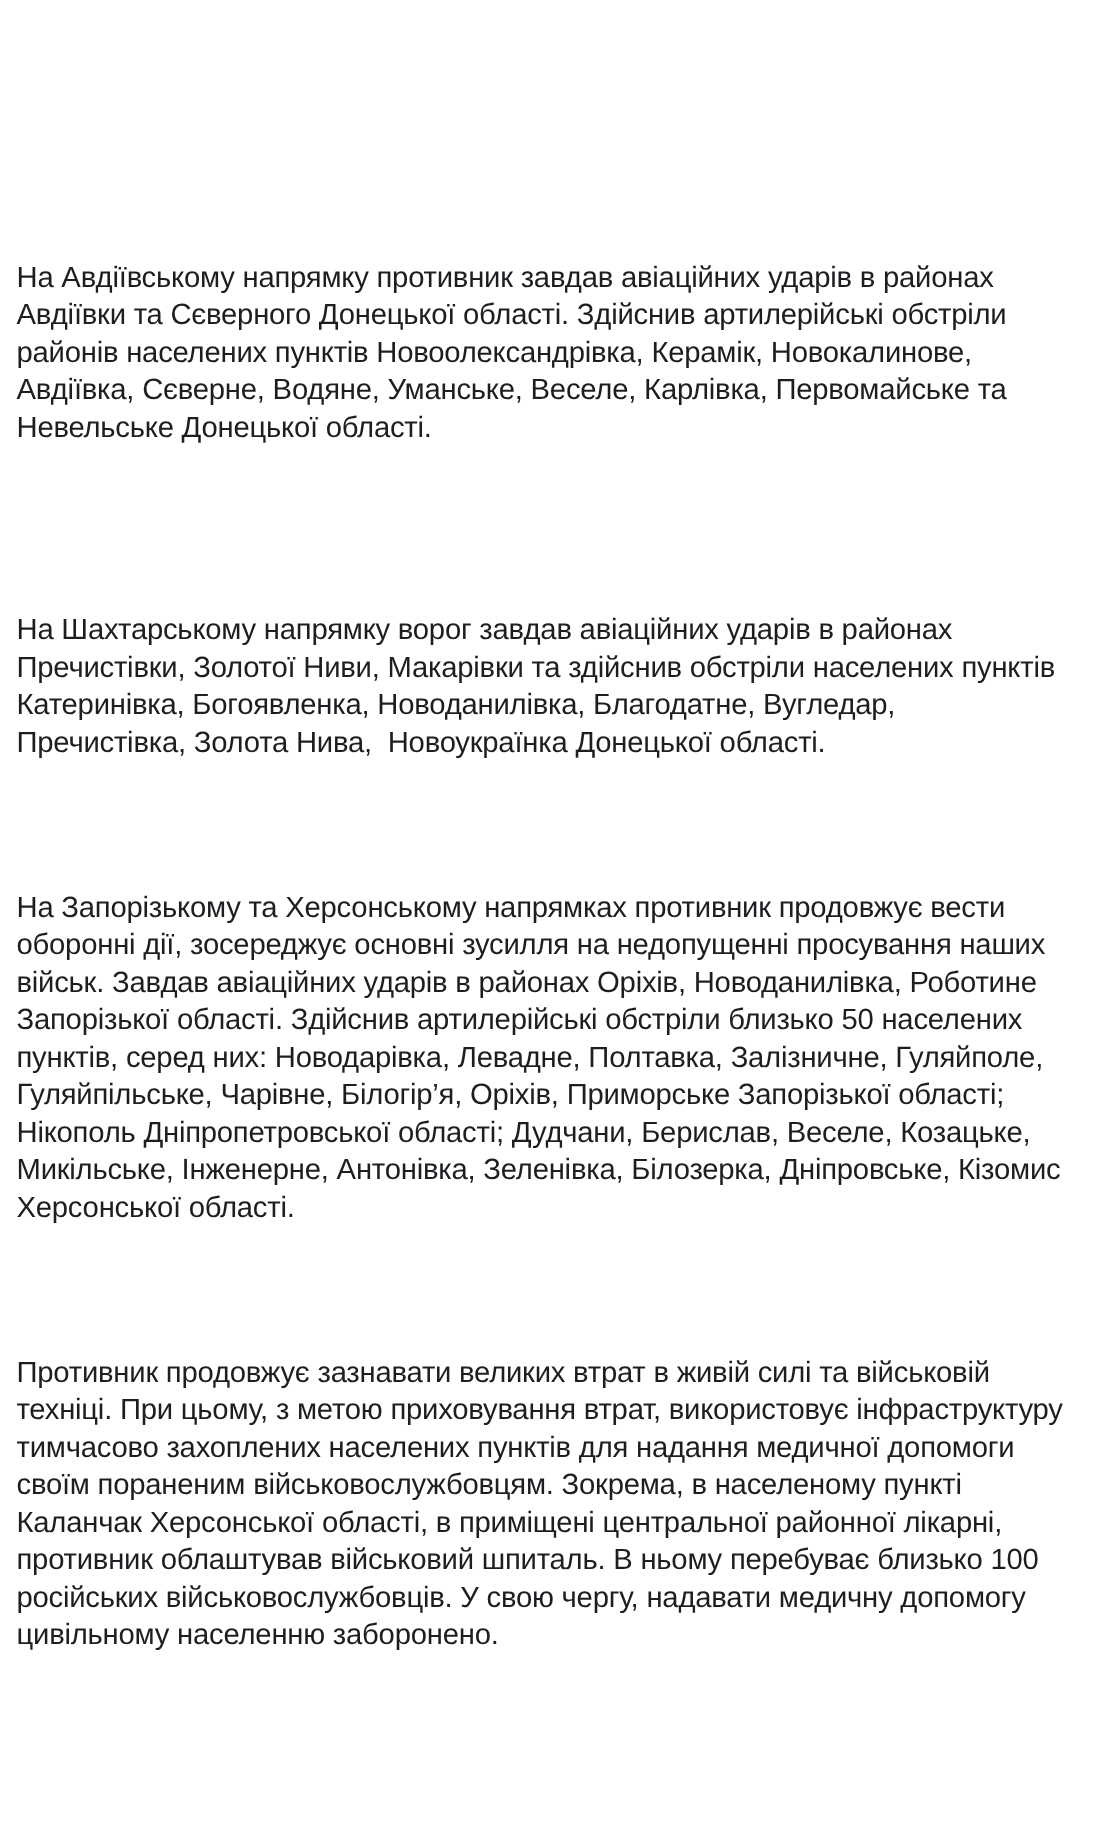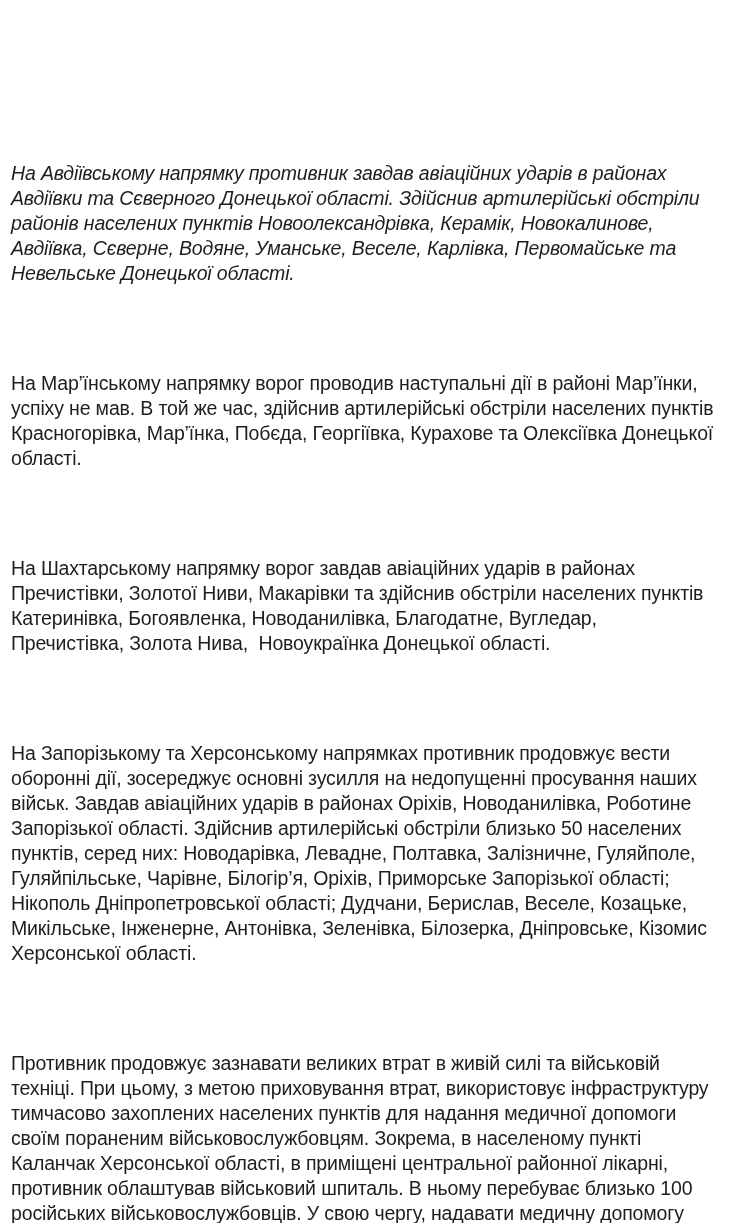--- a/index.html
+++ b/index.html
@@ -26,36 +26,34 @@
   }
   
   .clipped-line {
     height: 7px;
     overflow: hidden;
   }
   .post-body p {
     margin: 10px 0 0 0;
   }
   .post-body .clipped-line + p {
-    margin-top: 4px;
-    font-style: italic;
+    margin-top: 16px;
   }
 </style>
 </head>
 <body>
 
 <div class="post-body">
 
   <div class="clipped-line">
     
   </div>
 
   <p>На Авдіївському напрямку противник завдав авіаційних ударів в районах Авдіївки та Сєверного Донецької області. Здійснив артилерійські обстріли районів населених пунктів Новоолександрівка, Керамік, Новокалинове, Авдіївка, Сєверне, Водяне, Уманське, Веселе, Карлівка, Первомайське та Невельське Донецької області.</p>
 
-  <p>На Мар’їнському напрямку ворог проводив наступальні дії в районі Мар’їнки, успіху не мав. В той же час, здійснив артилерійські обстріли населених пунктів Красногорівка, Мар’їнка, Побєда, Георгіївка, Курахове та Олексіївка Донецької області.</p>
 
   <p>На Шахтарському напрямку ворог завдав авіаційних ударів в районах Пречистівки, Золотої Ниви, Макарівки та здійснив обстріли населених пунктів Катеринівка, Богоявленка, Новоданилівка, Благодатне, Вугледар, Пречистівка, Золота Нива,  Новоукраїнка Донецької області.</p>
 
   <p>На Запорізькому та Херсонському напрямках противник продовжує вести оборонні дії, зосереджує основні зусилля на недопущенні просування наших військ. Завдав авіаційних ударів в районах Оріхів, Новоданилівка, Роботине Запорізької області. Здійснив артилерійські обстріли близько 50 населених пунктів, серед них: Новодарівка, Левадне, Полтавка, Залізничне, Гуляйполе, Гуляйпільське, Чарівне, Білогір’я, Оріхів, Приморське Запорізької області; Нікополь Дніпропетровської області; Дудчани, Берислав, Веселе, Козацьке, Микільське, Інженерне, Антонівка, Зеленівка, Білозерка, Дніпровське, Кізомис Херсонської області.</p>
 
   <p>Противник продовжує зазнавати великих втрат в живій силі та військовій техніці. При цьому, з метою приховування втрат, використовує інфраструктуру тимчасово захоплених населених пунктів для надання медичної допомоги своїм пораненим військовослужбовцям. Зокрема, в населеному пункті Каланчак Херсонської області, в приміщені центральної районної лікарні, противник облаштував військовий шпиталь. В ньому перебуває близько 100 російських військовослужбовців. У свою чергу, надавати медичну допомогу цивільному населенню заборонено.</p>
 
   
 
   

